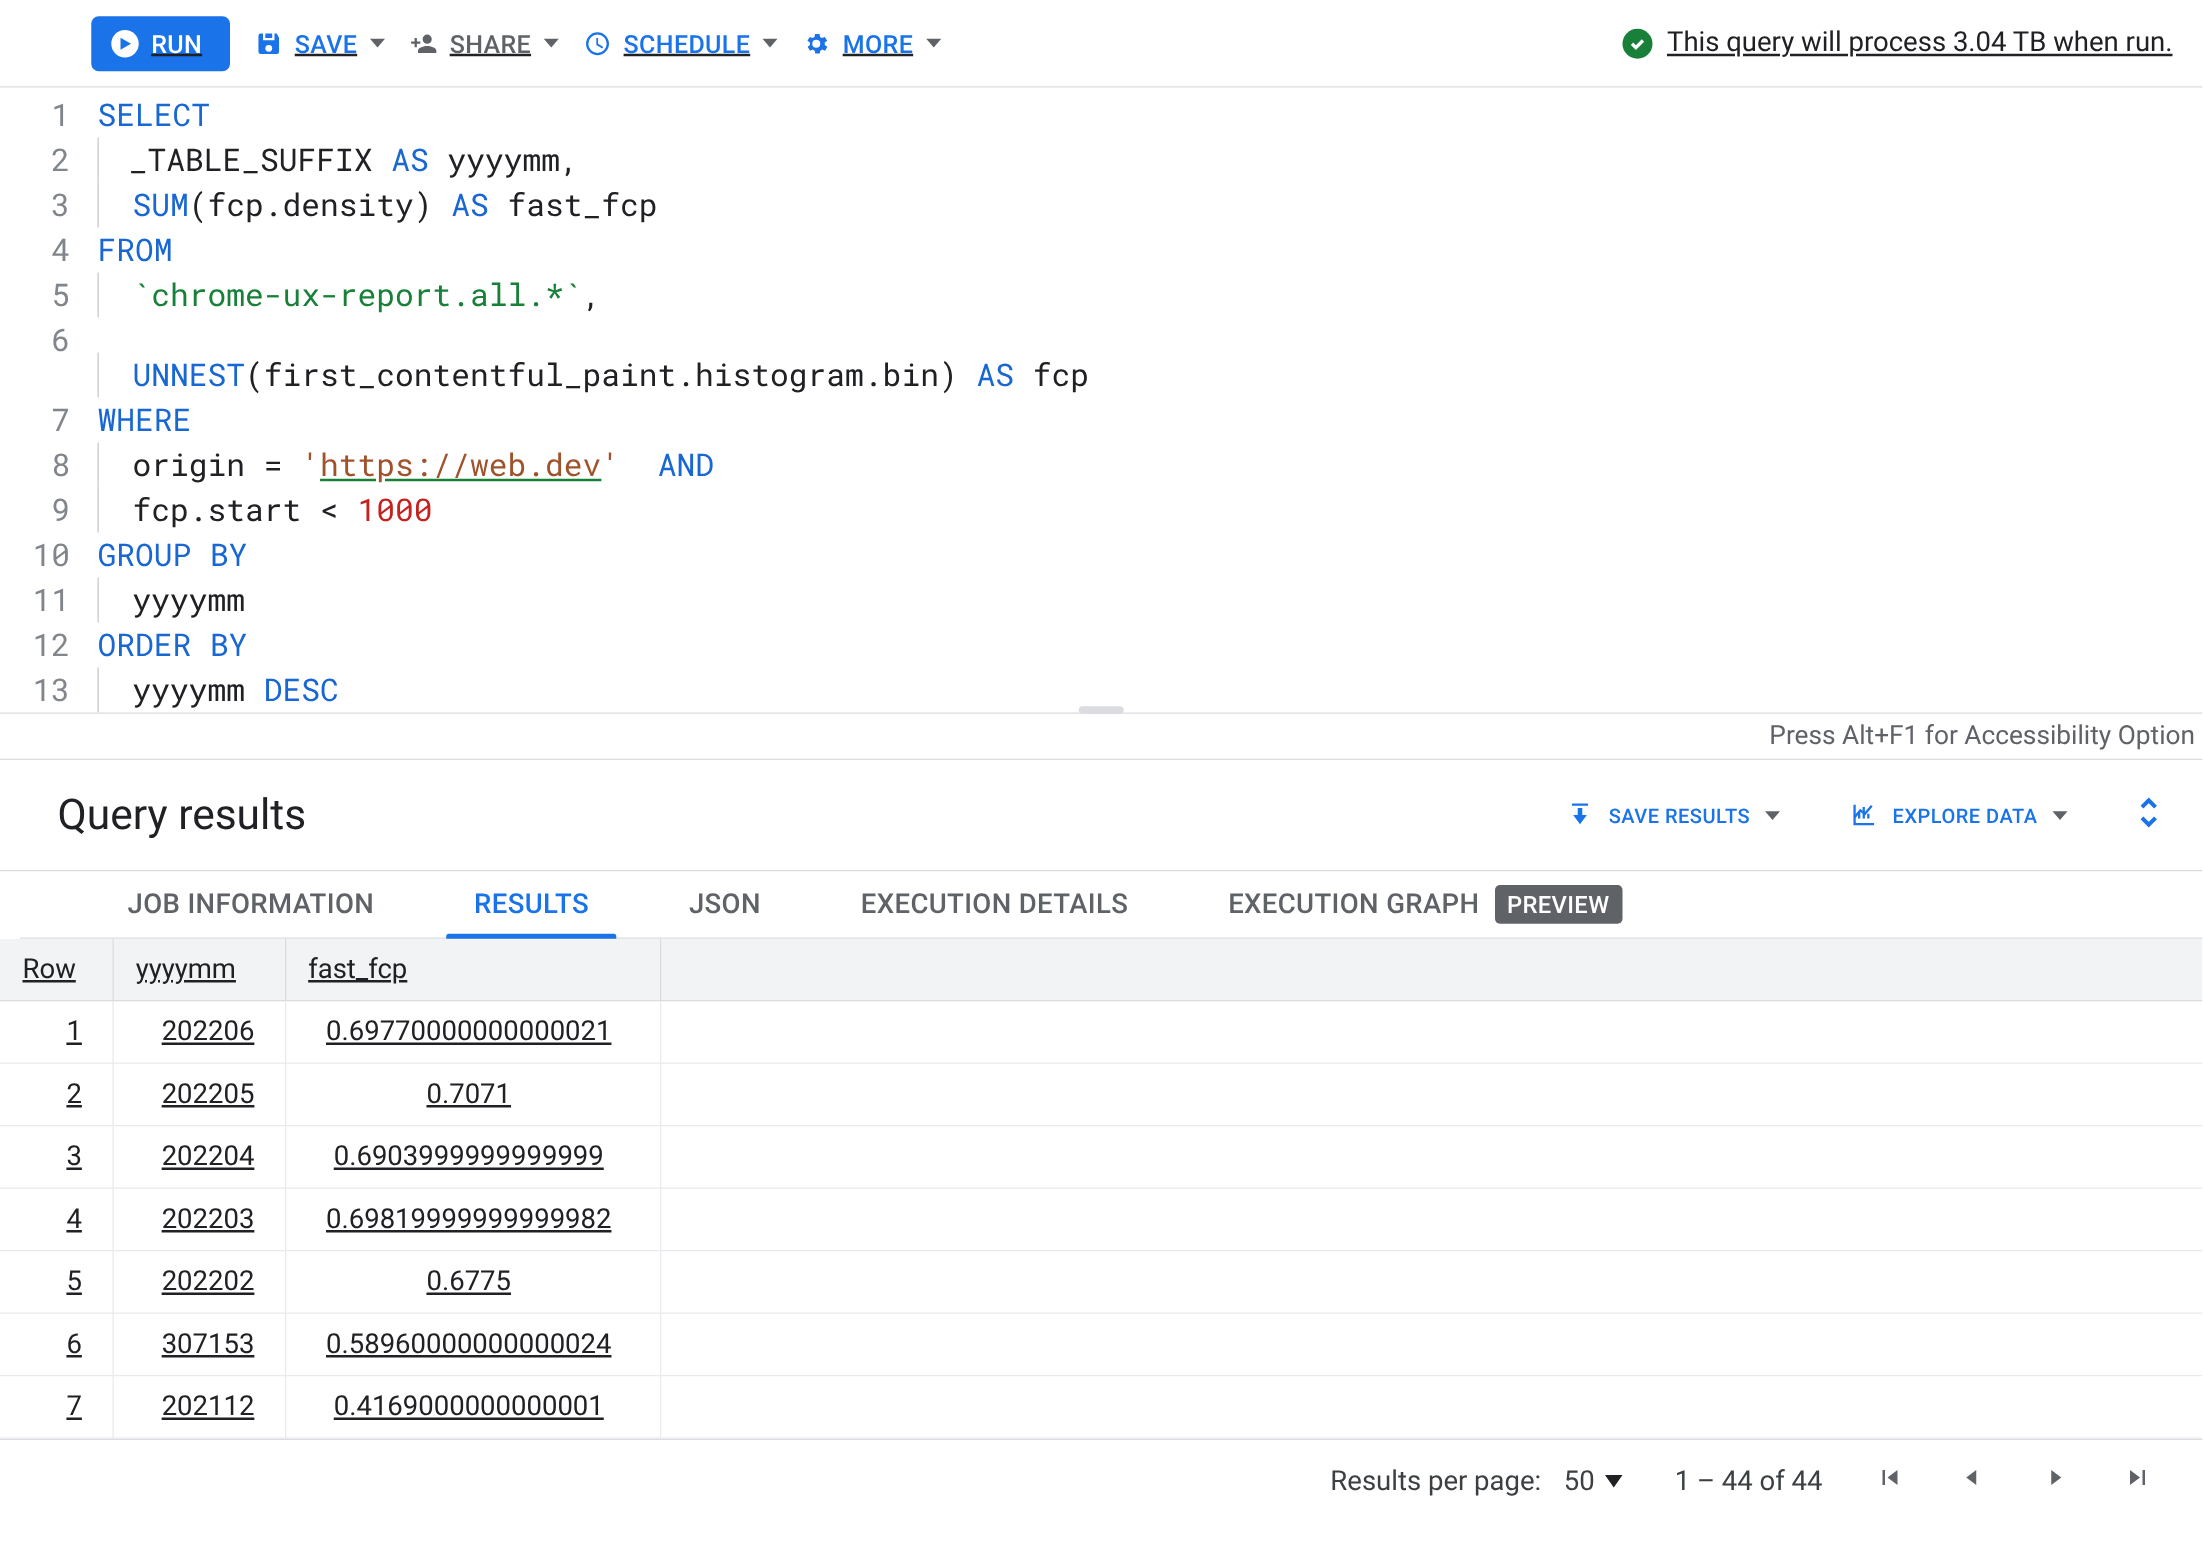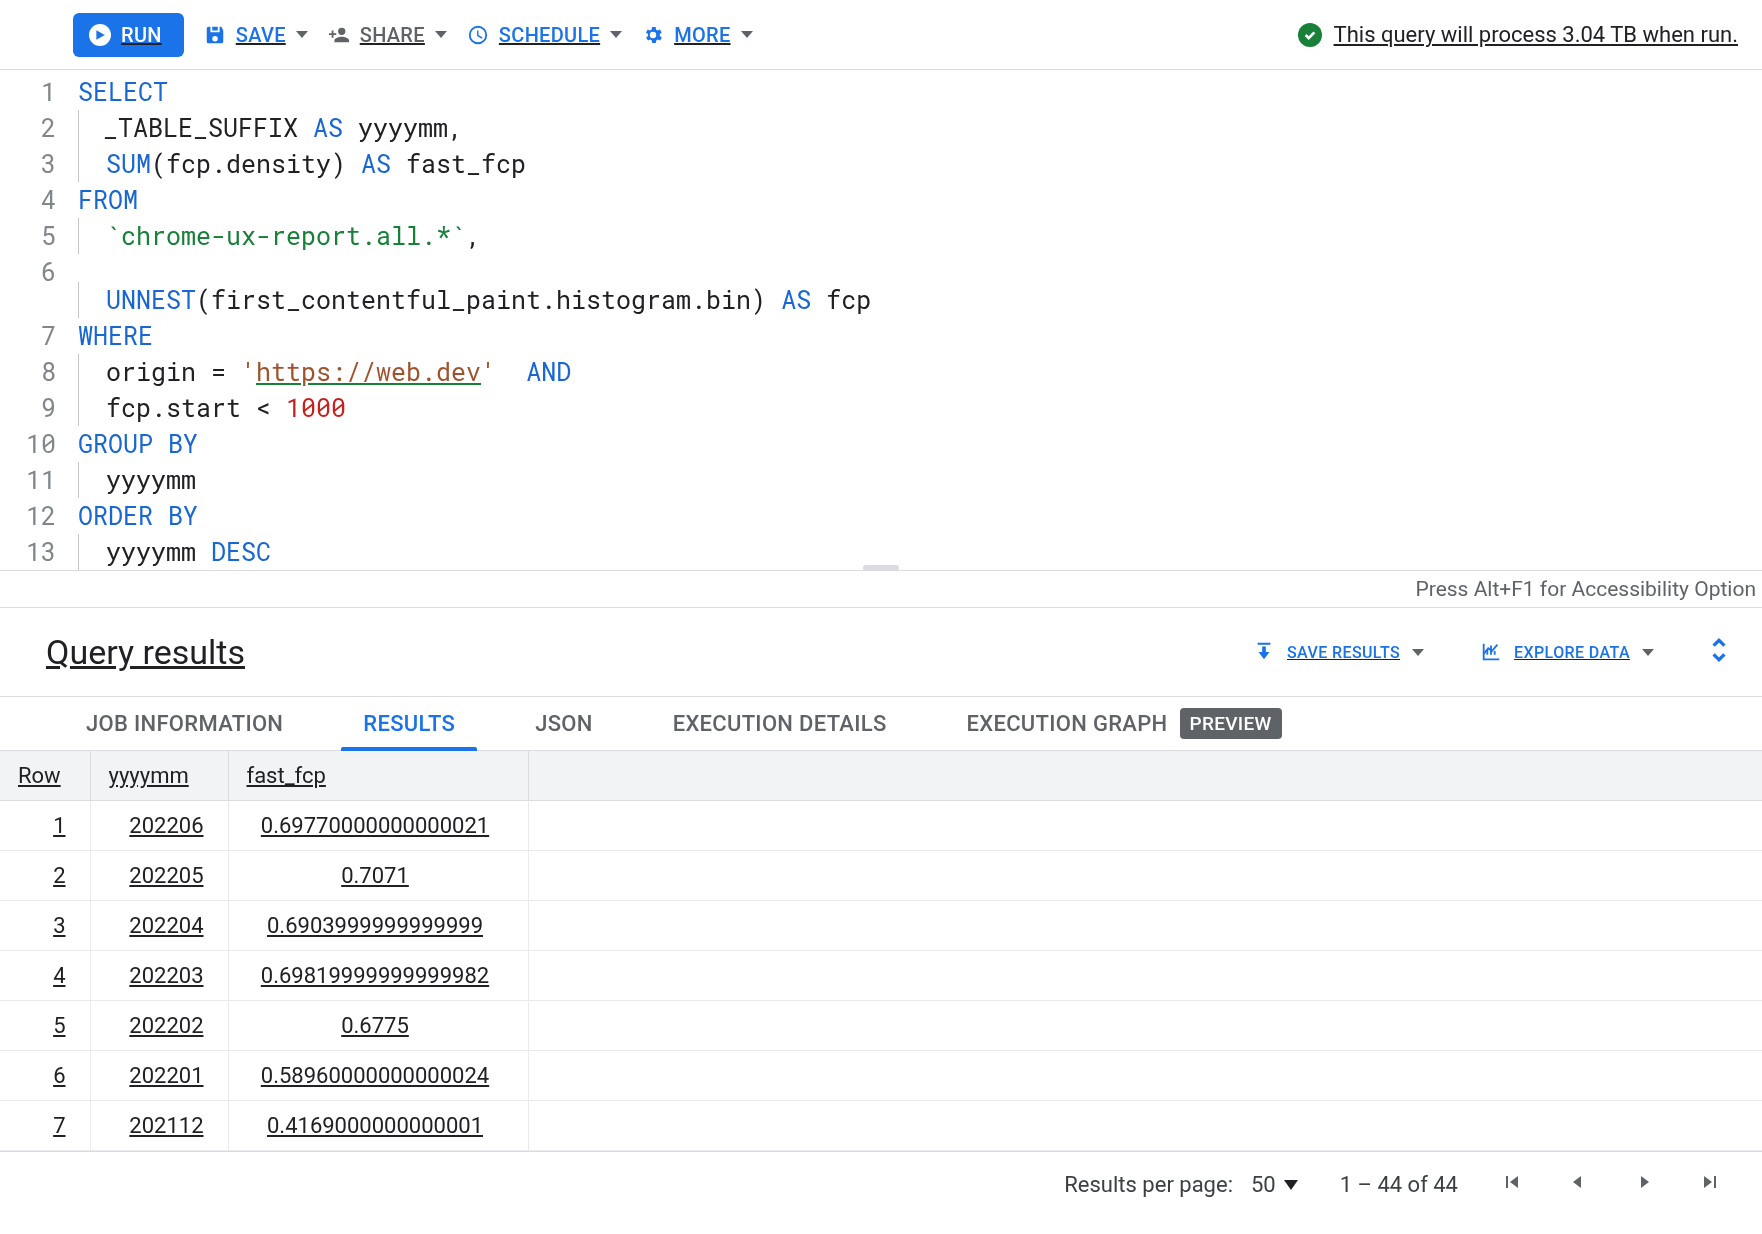--- a/index.html
+++ b/index.html
@@ -44,29 +44,29 @@
   .str{color:var(--code-brown);}
   .tbl{color:var(--code-green);}
   .num{color:var(--code-num);}
   .url{color:var(--code-brown);text-decoration:underline;text-decoration-color:#188038;}
 
   .editor-footer{display:flex;align-items:center;height:38px;border-top:1px solid var(--border);border-bottom:1px solid var(--border);background:#fff;position:relative;}
   .drag-handle{position:absolute;left:50%;transform:translateX(-50%);top:-6px;width:36px;height:6px;border-radius:3px;background:#dadce0;}
   .a11y{margin-left:auto;padding-right:6px;color:#5f6368;font-size:21px;}
 
   
-  .results-bar{display:flex;align-items:center;padding:24px 34px 24px 46px;border-bottom:1px solid var(--border);text-decoration:underline;}
+  .results-bar{display:flex;align-items:center;padding:24px 34px 24px 46px;border-bottom:1px solid var(--border);}
   .results-title{font-size:34px;color:#202124;}
   .results-actions{margin-left:auto;display:flex;align-items:center;gap:56px;}
   .res-btn{color:var(--blue);font-weight:500;font-size:16px;letter-spacing:.4px;display:inline-flex;align-items:center;gap:12px;}
   .res-btn .arrow{color:var(--grey-text);}
   .expand-icon{color:var(--blue);}
 
   
-  .tabs{display:flex;align-items:center;gap:0;border-bottom:1px solid var(--border);padding-left:46px;height:54px;}
+  .tabs{display:flex;align-items:center;gap:0;border-bottom:1px solid var(--border);padding-left:46px;height:54px;margin-left:16px;}
   .tab{color:#5f6368;font-weight:500;font-size:22px;letter-spacing:.3px;padding:0 40px;height:100%;display:flex;align-items:center;position:relative;}
   .tab.active{color:var(--blue);}
   .tab.active::after{content:"";position:absolute;left:18px;right:18px;bottom:-1px;height:4px;background:var(--blue);border-radius:2px 2px 0 0;}
   .preview-badge{background:#5f6368;color:#fff;font-size:19px;padding:4px 10px;border-radius:4px;margin-left:12px;}
 
   
   .table-wrap{overflow:auto;}
   table.results{border-collapse:collapse;font-size:22px;width:100%;text-decoration:underline;}
   table.results th{background:#f1f3f4;text-align:left;font-weight:400;color:#202124;padding:12px 18px;border-bottom:1px solid var(--border);border-right:1px solid var(--border);}
   table.results th:last-child,table.results td:last-child{border-right:none;}
@@ -282,21 +282,21 @@
           <td></td>
         </tr>
         <tr>
           <td class="col-row">5</td>
           <td class="col-ym">202202</td>
           <td class="col-ff">0.6775</td>
           <td></td>
         </tr>
         <tr>
           <td class="col-row">6</td>
-          <td class="col-ym">202201</td>
+          <td class="col-ym">307153</td>
           <td class="col-ff">0.58960000000000024</td>
           <td></td>
         </tr>
         <tr>
           <td class="col-row">7</td>
           <td class="col-ym">202112</td>
           <td class="col-ff">0.4169000000000001</td>
           <td></td>
         </tr>
       </tbody>

